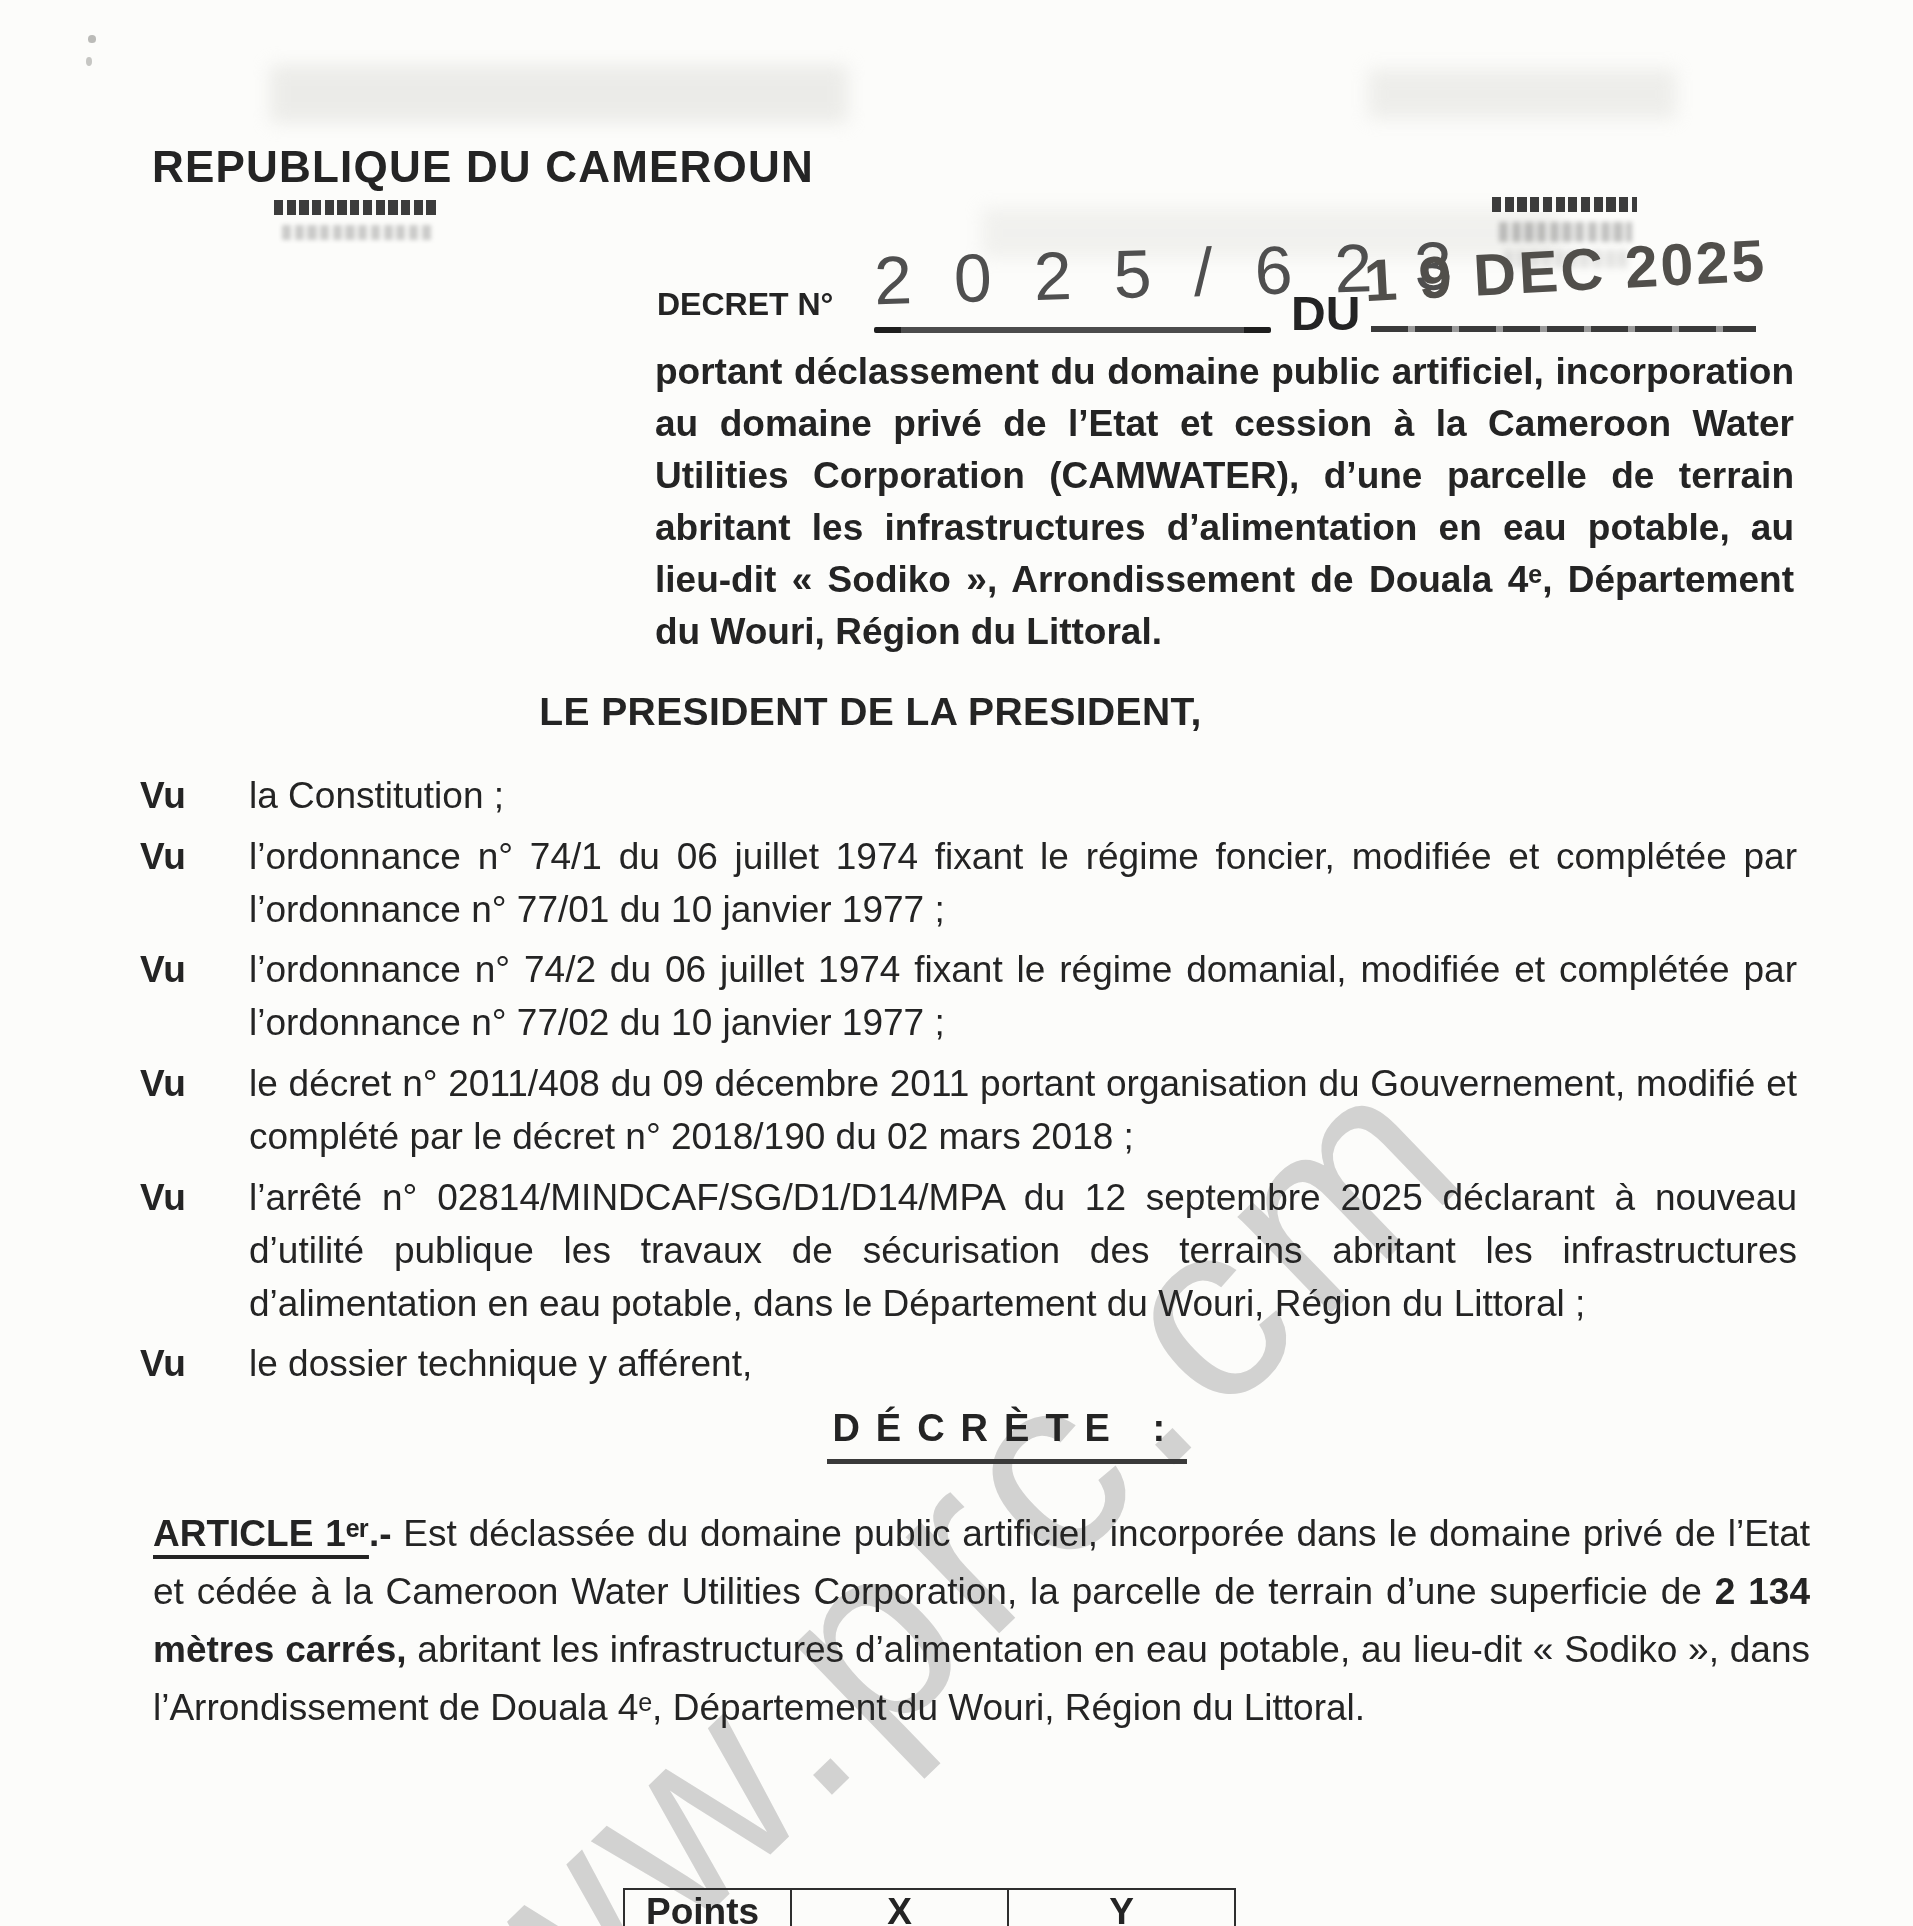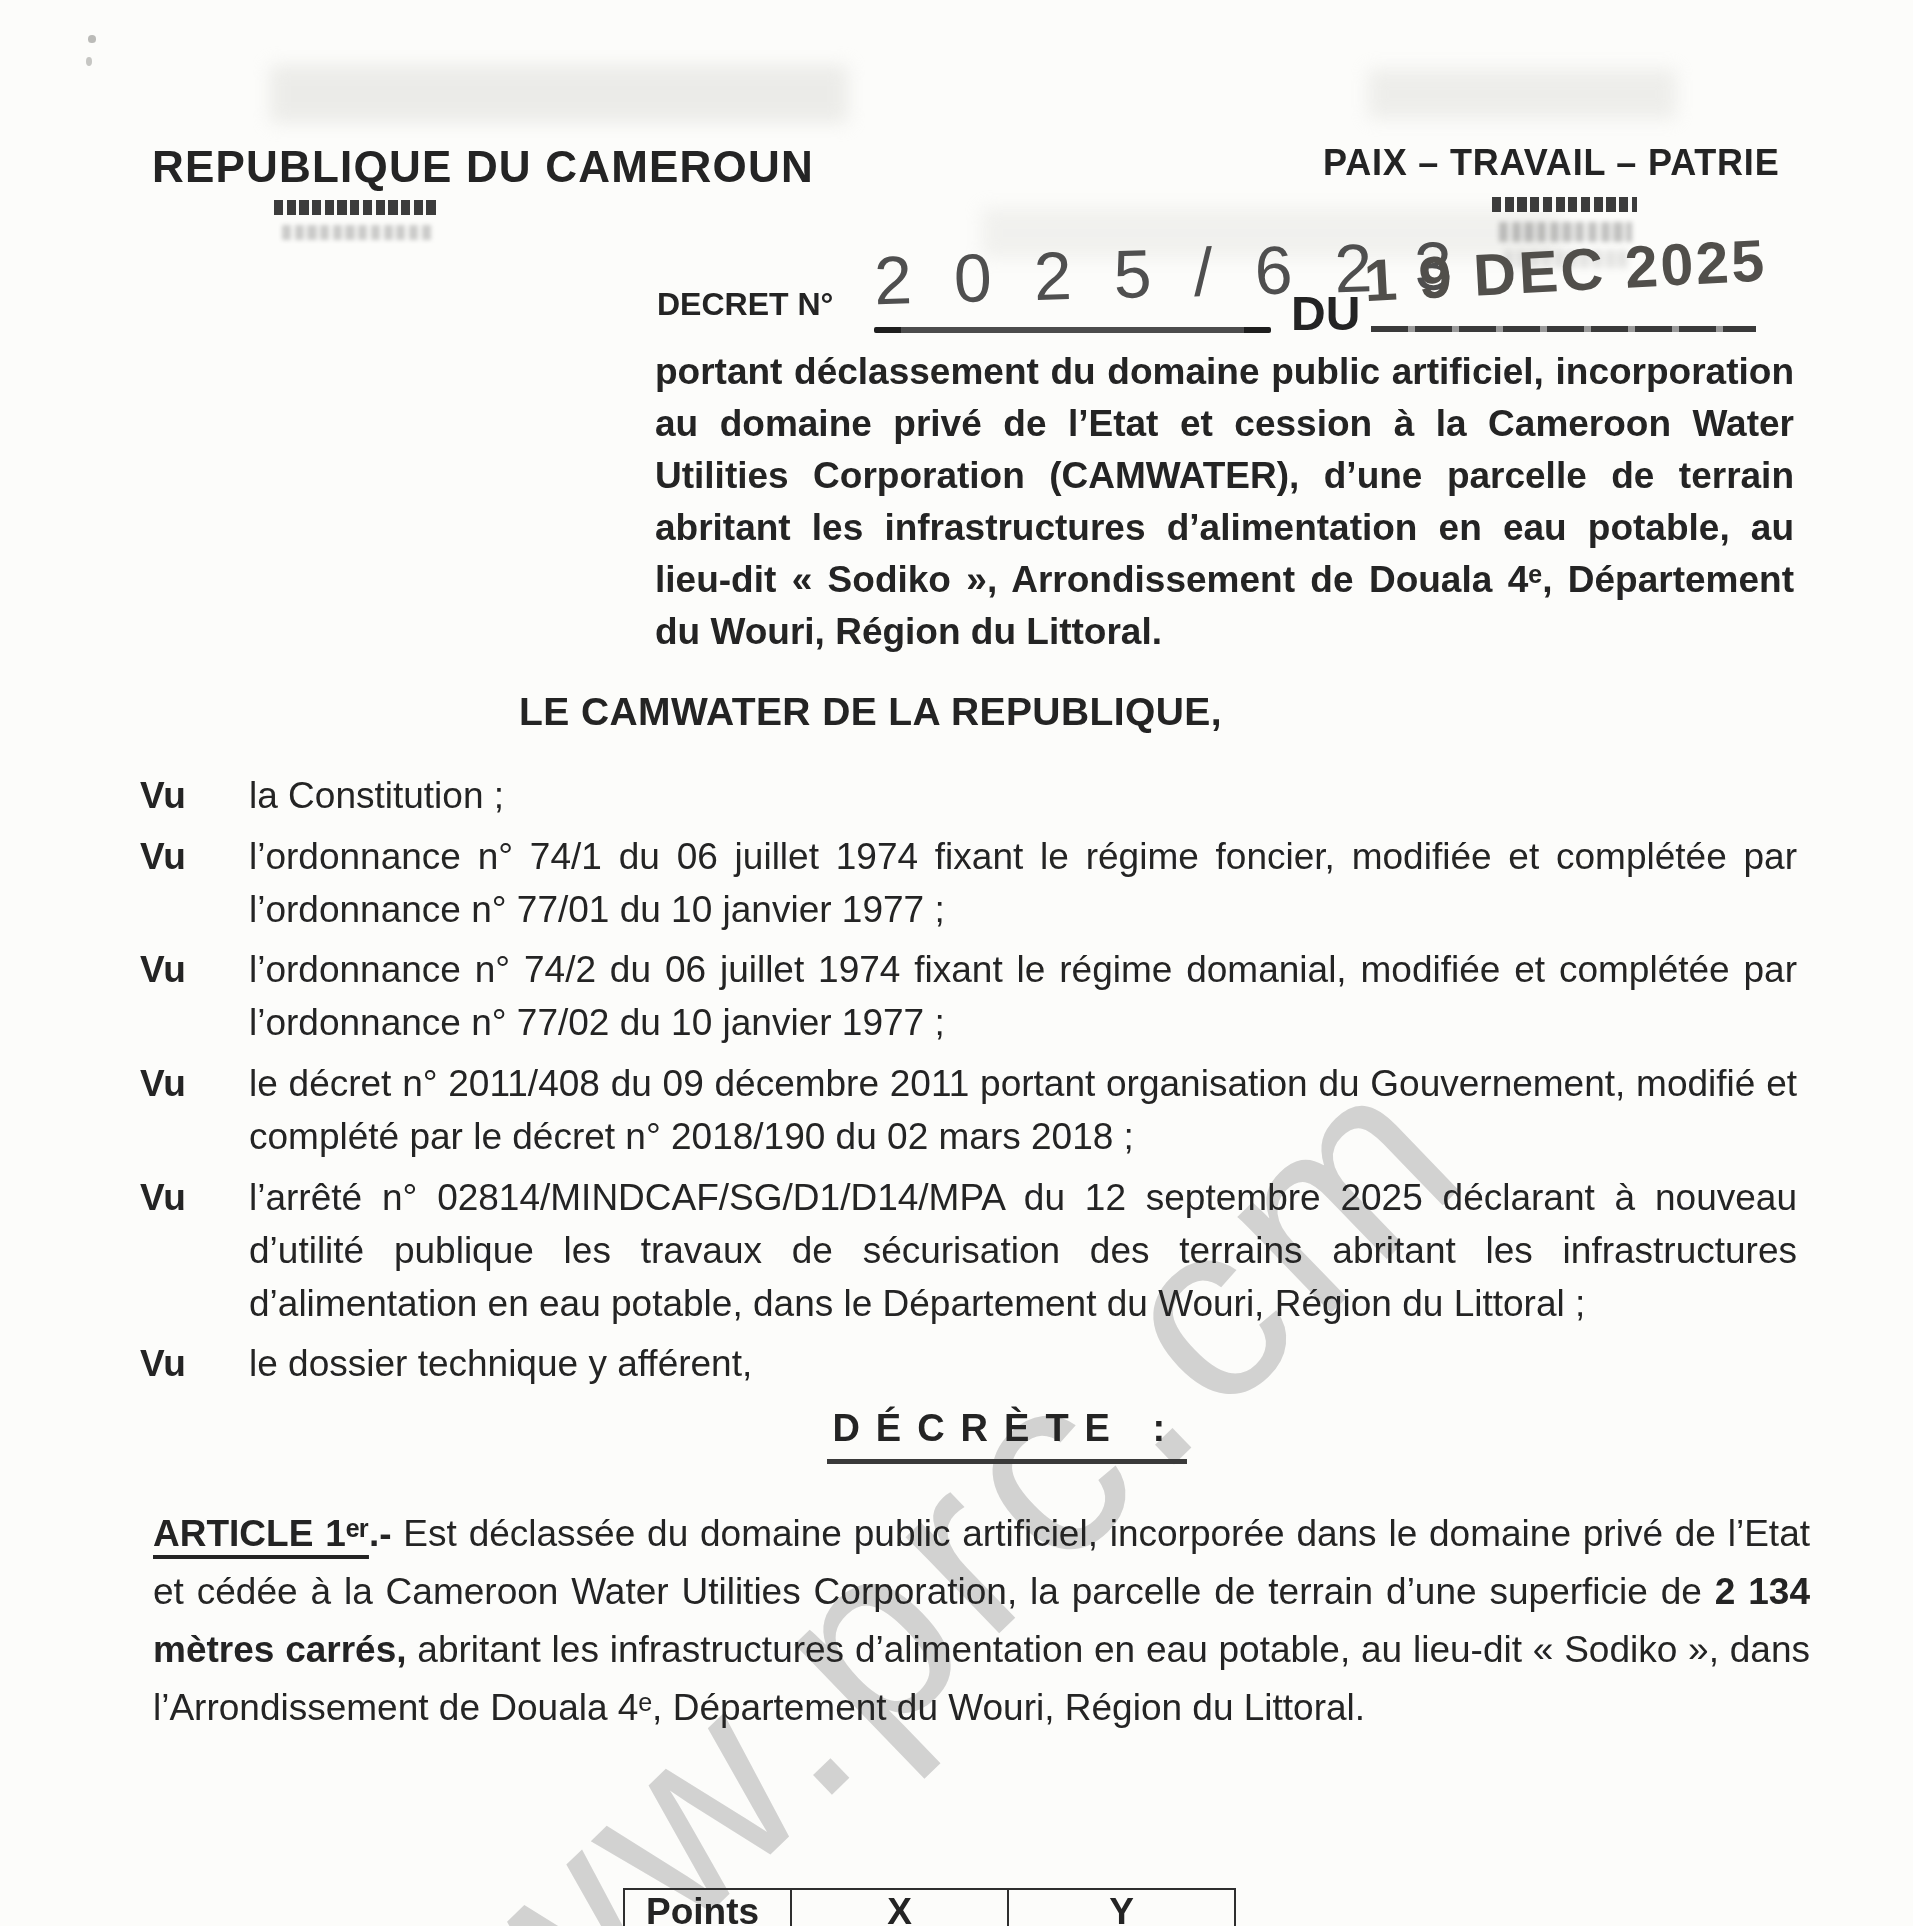--- a/index.html
+++ b/index.html
@@ -88,37 +88,36 @@
 
   <div class="abs noise" style="left:270px;top:65px;width:578px;height:58px;opacity:.5;"></div>
   <div class="abs noise" style="left:1368px;top:69px;width:308px;height:50px;opacity:.45;"></div>
   <div class="abs noise" style="left:982px;top:208px;width:578px;height:50px;opacity:.35;"></div>
   <div class="abs speck" style="left:88px;top:35px;width:7.7px;height:7.7px;border-radius:50%;opacity:.6;"></div>
   <div class="abs speck" style="left:86px;top:57px;width:6.2px;height:9.2px;border-radius:50%;opacity:.5;"></div>
 
   <div class="abs watermark">www.prc.cm</div>
 
   <div class="abs header-left">REPUBLIQUE DU CAMEROUN</div>
-  <div class="abs header-right">PAIX – TRAVAIL – PATRIE</div>
   <div class="abs dash-rule dash-left"></div>
   <div class="abs dash-rule dash-left-echo"></div>
   <div class="abs dash-rule dash-right"></div>
   <div class="abs dash-rule dash-right-echo"></div>
   <div class="abs dash-rule dash-right-echo2"></div>
 
   <div class="abs decree-label">DECRET N°</div>
   <div class="abs decree-number">2 0 2 5 / 6 2 3</div>
   <div class="abs sig-line-1"></div>
   <div class="abs du-label">DU</div>
   <div class="abs date-stamp">1 9 DEC 2025</div>
   <div class="abs sig-line-2"></div>
 
   <p class="abs subject">portant déclassement du domaine public artificiel, incorporation au domaine privé de l’Etat et cession à la Cameroon Water Utilities Corporation (CAMWATER), d’une parcelle de terrain abritant les infrastructures d’alimentation en eau potable, au lieu-dit « Sodiko », Arrondissement de Douala 4ᵉ, Département du Wouri, Région du Littoral.</p>
 
-  <div class="abs president-heading">LE CAMWATER DE LA REPUBLIQUE,</div>
+  <div class="abs president-heading">LE PRESIDENT DE LA PRESIDENT,</div>
 
   <div class="abs vu-list">
 
       <div class="vu-item">
         <div class="vu-label">Vu</div>
         <p class="vu-text">la Constitution ;</p>
       </div>
 
       <div class="vu-item">
         <div class="vu-label">Vu</div>

